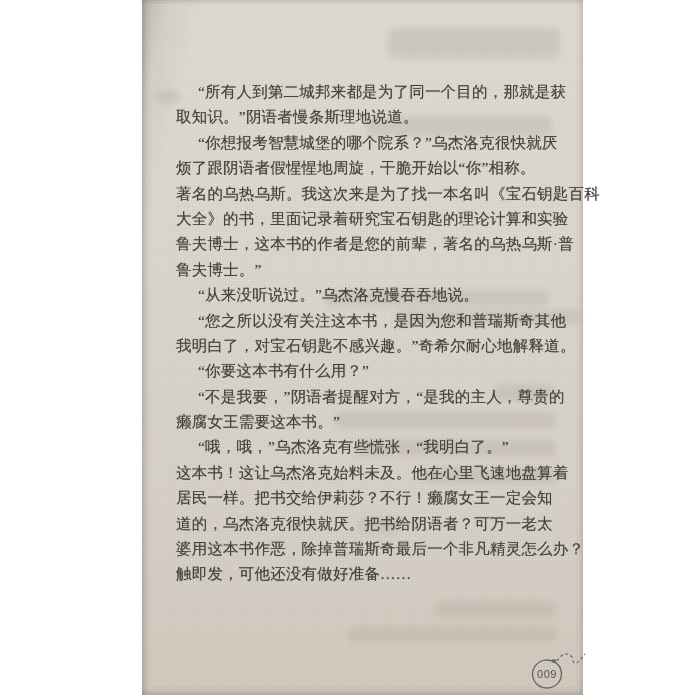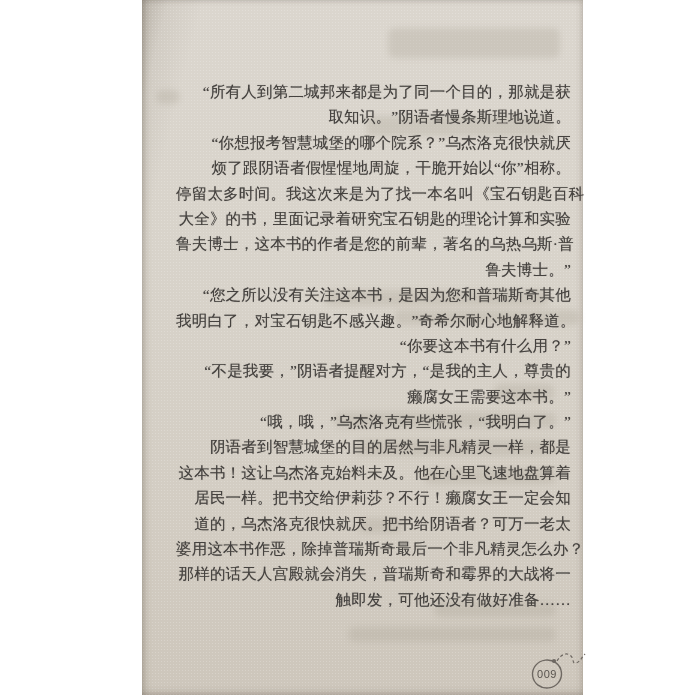--- a/index.html
+++ b/index.html
@@ -12,21 +12,20 @@
     background:
       radial-gradient(rgba(255,255,255,.20) .5px, transparent .6px),
       linear-gradient(104deg, rgba(70,60,45,.22) 0px, rgba(70,60,45,.06) 26px, rgba(70,60,45,0) 60px),
       linear-gradient(180deg,#dbd6ce 0%,#d8d3ca 38%,#d3cdc3 72%,#cdc6bb 100%);
     background-size:3px 3px,100% 100%,100% 100%;
     box-shadow:
       inset 5px 0 9px -4px rgba(80,70,55,.38),
       inset -4px 0 7px -3px rgba(80,70,55,.22),
       inset 0 -6px 10px -6px rgba(80,70,55,.28),
       inset 0 4px 8px -6px rgba(80,70,55,.18);
-    text-align: right;
   }
 
   
   .text-block{
     position:absolute;left:34px;top:79px;width:395px;
     color:#45423f;font-size:15.5px;letter-spacing:.2px;
     text-shadow:0 0 .7px rgba(69,66,63,.55);
   }
   .bline{height:25.4px;line-height:25.4px;white-space:nowrap;}
   .bline.indent{padding-left:22px;}
@@ -54,36 +53,35 @@
   <div class="ghost" style="left:282px;top:468px;width:132px;height:16px;"></div>
   <div class="ghost" style="left:216px;top:518px;width:44px;height:15px;"></div>
   <div class="ghost" style="left:292px;top:602px;width:122px;height:15px;"></div>
   <div class="ghost" style="left:206px;top:627px;width:208px;height:15px;"></div>
 
   <div class="text-block">
       <div class="bline indent">“所有人到第二城邦来都是为了同一个目的，那就是获</div>
       <div class="bline">取知识。”阴语者慢条斯理地说道。</div>
       <div class="bline indent">“你想报考智慧城堡的哪个院系？”乌杰洛克很快就厌</div>
       <div class="bline">烦了跟阴语者假惺惺地周旋，干脆开始以“你”相称。</div>
-      <div class="bline">停留太多时间。我这次来是为了找一本名叫《宝石钥匙百科</div>
+      <div class="bline">著名的乌热乌斯。我这次来是为了找一本名叫《宝石钥匙百科</div>
       <div class="bline">大全》的书，里面记录着研究宝石钥匙的理论计算和实验</div>
       <div class="bline">鲁夫博士，这本书的作者是您的前辈，著名的乌热乌斯·普</div>
       <div class="bline">鲁夫博士。”</div>
+      <div class="bline indent">“从来没听说过。”乌杰洛克慢吞吞地说。</div>
       <div class="bline indent">“您之所以没有关注这本书，是因为您和普瑞斯奇其他</div>
       <div class="bline">我明白了，对宝石钥匙不感兴趣。”奇希尔耐心地解释道。</div>
       <div class="bline indent">“你要这本书有什么用？”</div>
       <div class="bline indent">“不是我要，”阴语者提醒对方，“是我的主人，尊贵的</div>
       <div class="bline">癞腐女王需要这本书。”</div>
       <div class="bline indent">“哦，哦，”乌杰洛克有些慌张，“我明白了。”</div>
-      <div class="bline indent">阴语者到智慧城堡的目的居然与非凡精灵一样，都是</div>
       <div class="bline">这本书！这让乌杰洛克始料未及。他在心里飞速地盘算着</div>
       <div class="bline">居民一样。把书交给伊莉莎？不行！癞腐女王一定会知</div>
       <div class="bline">道的，乌杰洛克很快就厌。把书给阴语者？可万一老太</div>
       <div class="bline">婆用这本书作恶，除掉普瑞斯奇最后一个非凡精灵怎么办？</div>
-      <div class="bline">那样的话天人宫殿就会消失，普瑞斯奇和霉界的大战将一</div>
       <div class="bline">触即发，可他还没有做好准备……</div>
     </div>
 
 </div>
 
 <div class="pnum-wrap">
   <svg width="64" height="55" viewBox="0 0 64 55">
     <ellipse cx="23" cy="29" rx="14.5" ry="14" transform="rotate(-7 23 29)" fill="none" stroke="#6e6862" stroke-width="1.4"></ellipse>
     <circle cx="30" cy="16" r="2.1" fill="#6e6862"></circle>
     <path d="M33 16 C37 9, 43 7, 47 11 C50 14, 48 19, 52 18 C56 17, 58 12, 61 9" fill="none" stroke="#6e6862" stroke-width="1.2" stroke-dasharray="3 2.5"></path>

